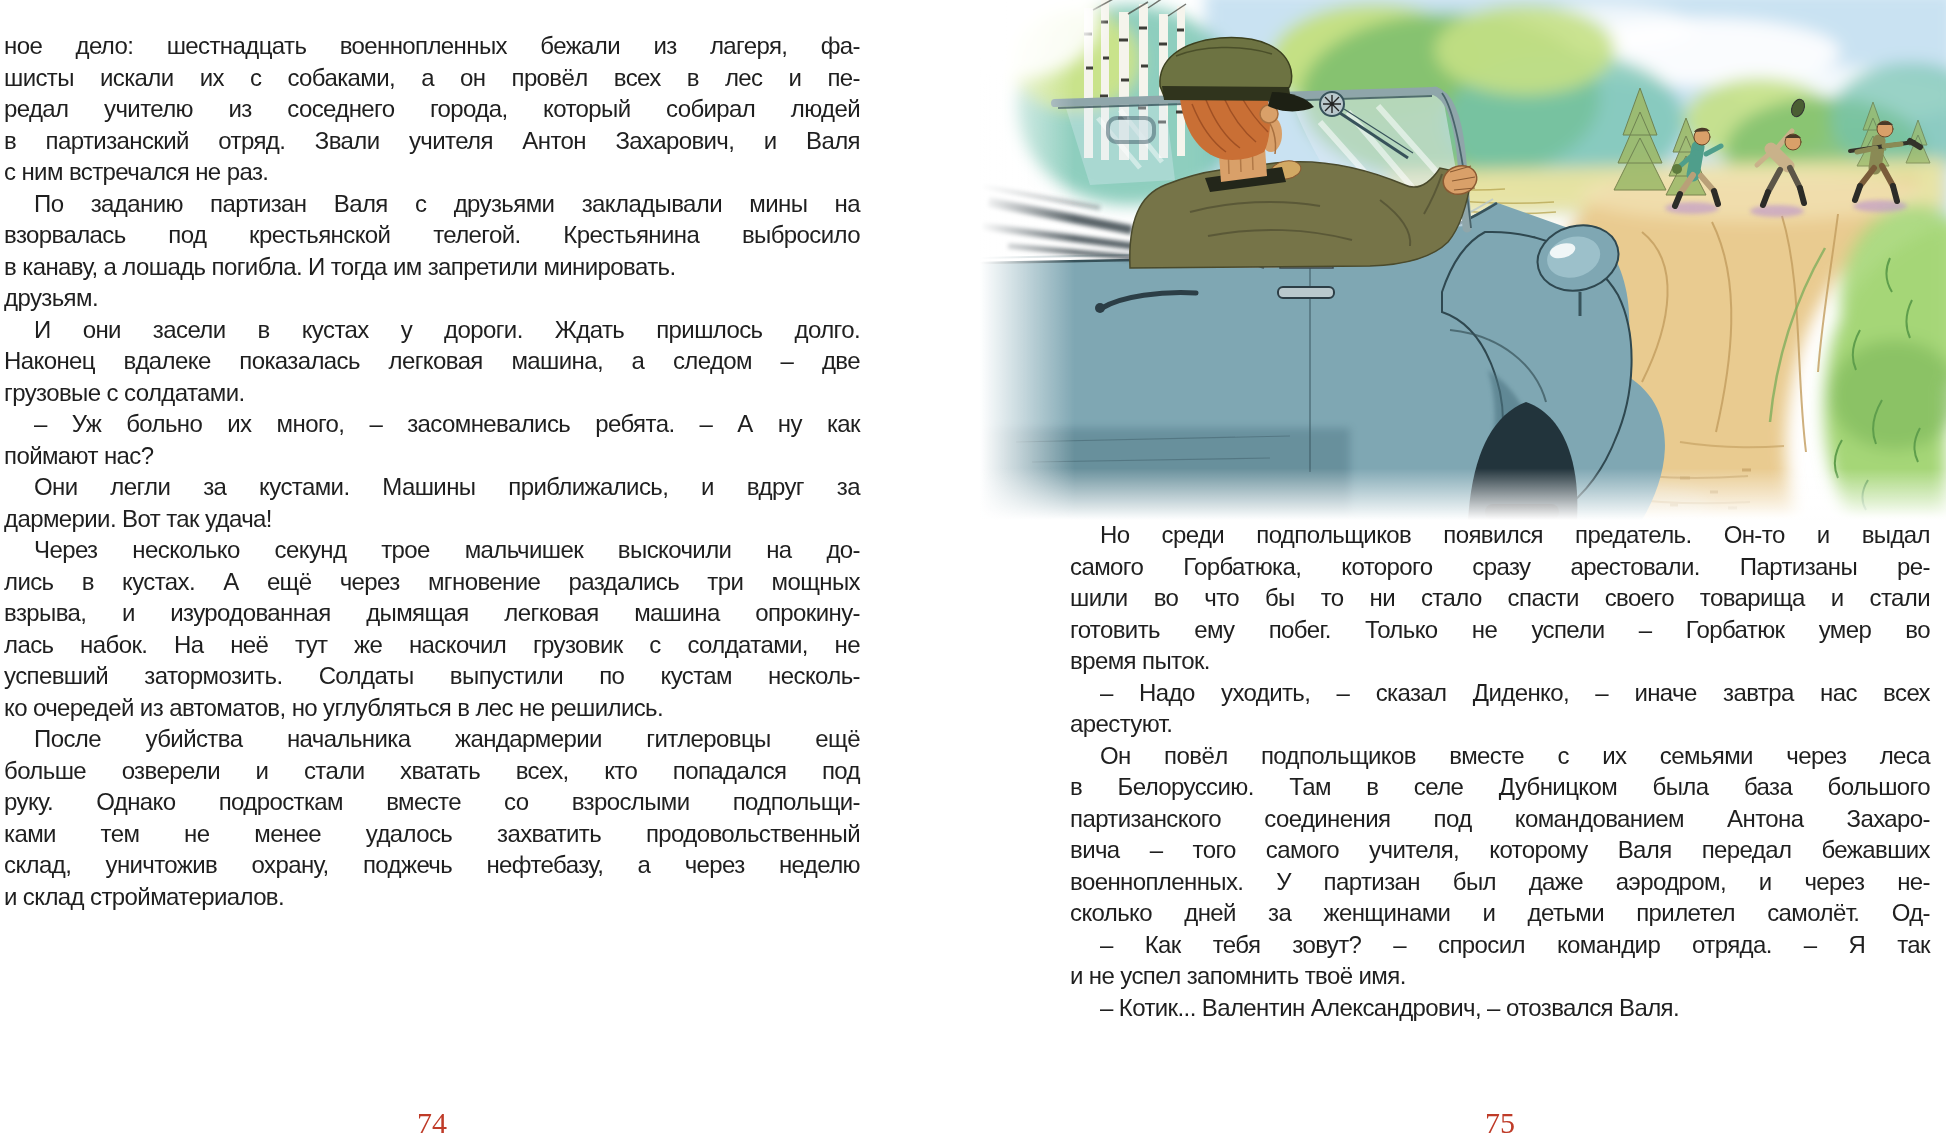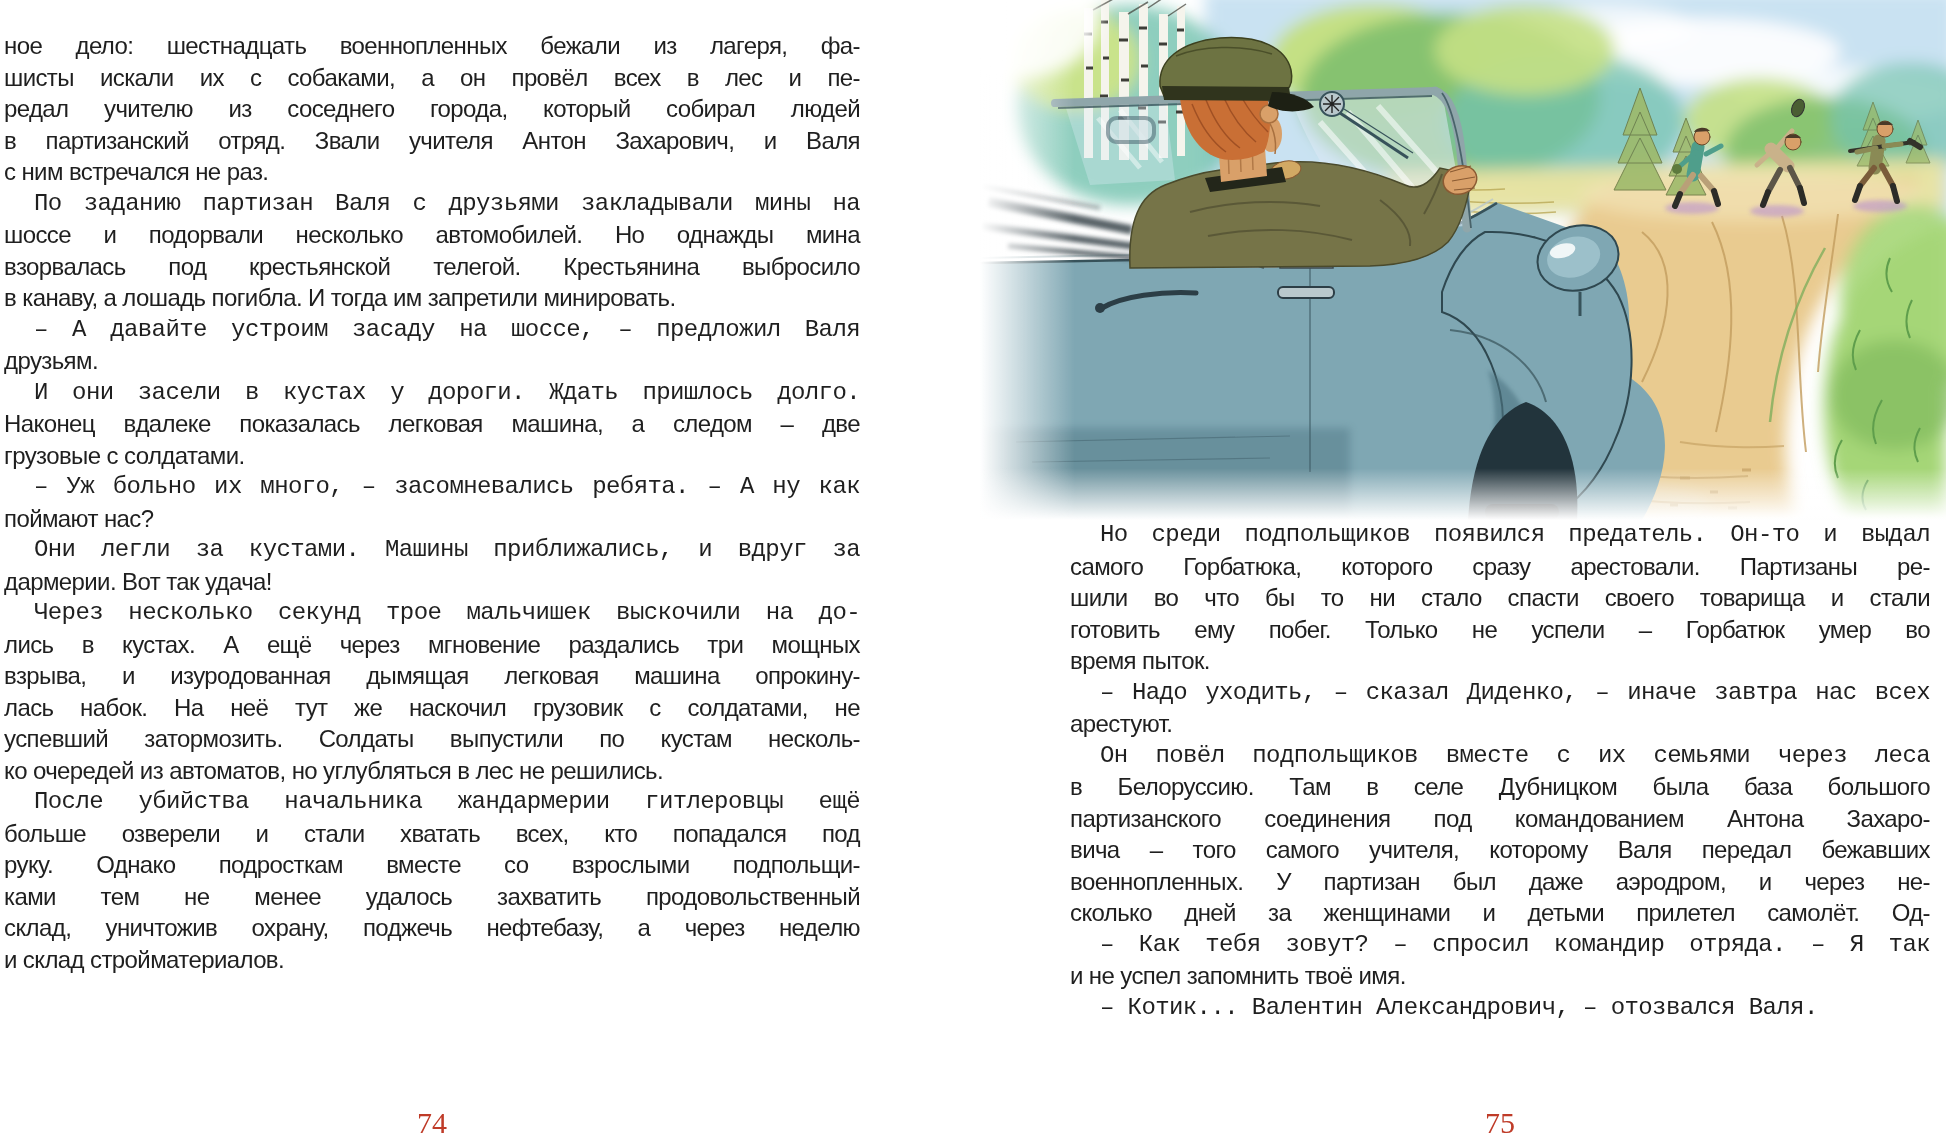--- a/index.html
+++ b/index.html
@@ -6,21 +6,21 @@
   body{
     width:1946px;height:1141px;position:relative;overflow:hidden;
     background:#ffffff;color:#1f1f1f;
     font-family:"Liberation Sans", sans-serif;
   }
   .textcol{position:absolute;font-size:24px;line-height:31.5px;letter-spacing:-0.6px;font-weight:400;}
   #left-text{left:4px;top:30px;width:856px;}
   #right-text{left:1070px;top:519px;width:860px;}
   .line{text-align:justify;text-align-last:justify;height:31.5px;white-space:nowrap0;}
   .line-last{text-align-last:left;}
-  .line-indent{text-indent:30px;font-family:Liberation Mono, monospace;}
+  .line-indent{text-indent:30px;}
   .pagenum{
     position:absolute;top:1106px;text-align:center;
     font-family:"Liberation Serif", serif;font-size:30px;color:var(--il-pagenum,#bf3b28);
   }
   #pn-left{left:4px;width:856px;}
   #pn-right{left:1070px;width:860px;}
   #illustration{position:absolute;left:980px;top:0;width:966px;height:520px;}
 
   
   .f-sky{fill:var(--il-sky)} .f-cloud{fill:var(--il-cloud)}
@@ -237,24 +237,22 @@
 </svg>
 
 <div>
   <div id="left-text" class="textcol">
       <div class="line">ное дело: шестнадцать военнопленных бежали из лагеря, фа-</div>
       <div class="line">шисты искали их с собаками, а он провёл всех в лес и пе-</div>
       <div class="line">редал учителю из соседнего города, который собирал людей</div>
       <div class="line">в партизанский отряд. Звали учителя Антон Захарович, и Валя</div>
       <div class="line line-last">с ним встречался не раз.</div>
       <div class="line line-indent">По заданию партизан Валя с друзьями закладывали мины на</div>
-      <div class="line">шоссе и подорвали несколько автомобилей. Но однажды мина</div>
       <div class="line">взорвалась под крестьянской телегой. Крестьянина выбросило</div>
       <div class="line line-last">в канаву, а лошадь погибла. И тогда им запретили минировать.</div>
-      <div class="line line-indent">– А давайте устроим засаду на шоссе, – предложил Валя</div>
       <div class="line line-last">друзьям.</div>
       <div class="line line-indent">И они засели в кустах у дороги. Ждать пришлось долго.</div>
       <div class="line">Наконец вдалеке показалась легковая машина, а следом – две</div>
       <div class="line line-last">грузовые с солдатами.</div>
       <div class="line line-indent">– Уж больно их много, – засомневались ребята. – А ну как</div>
       <div class="line line-last">поймают нас?</div>
       <div class="line line-indent">Они легли за кустами. Машины приближались, и вдруг за</div>
       <div class="line line-last">дармерии. Вот так удача!</div>
       <div class="line line-indent">Через несколько секунд трое мальчишек выскочили на до-</div>
       <div class="line">лись в кустах. А ещё через мгновение раздались три мощных</div>

